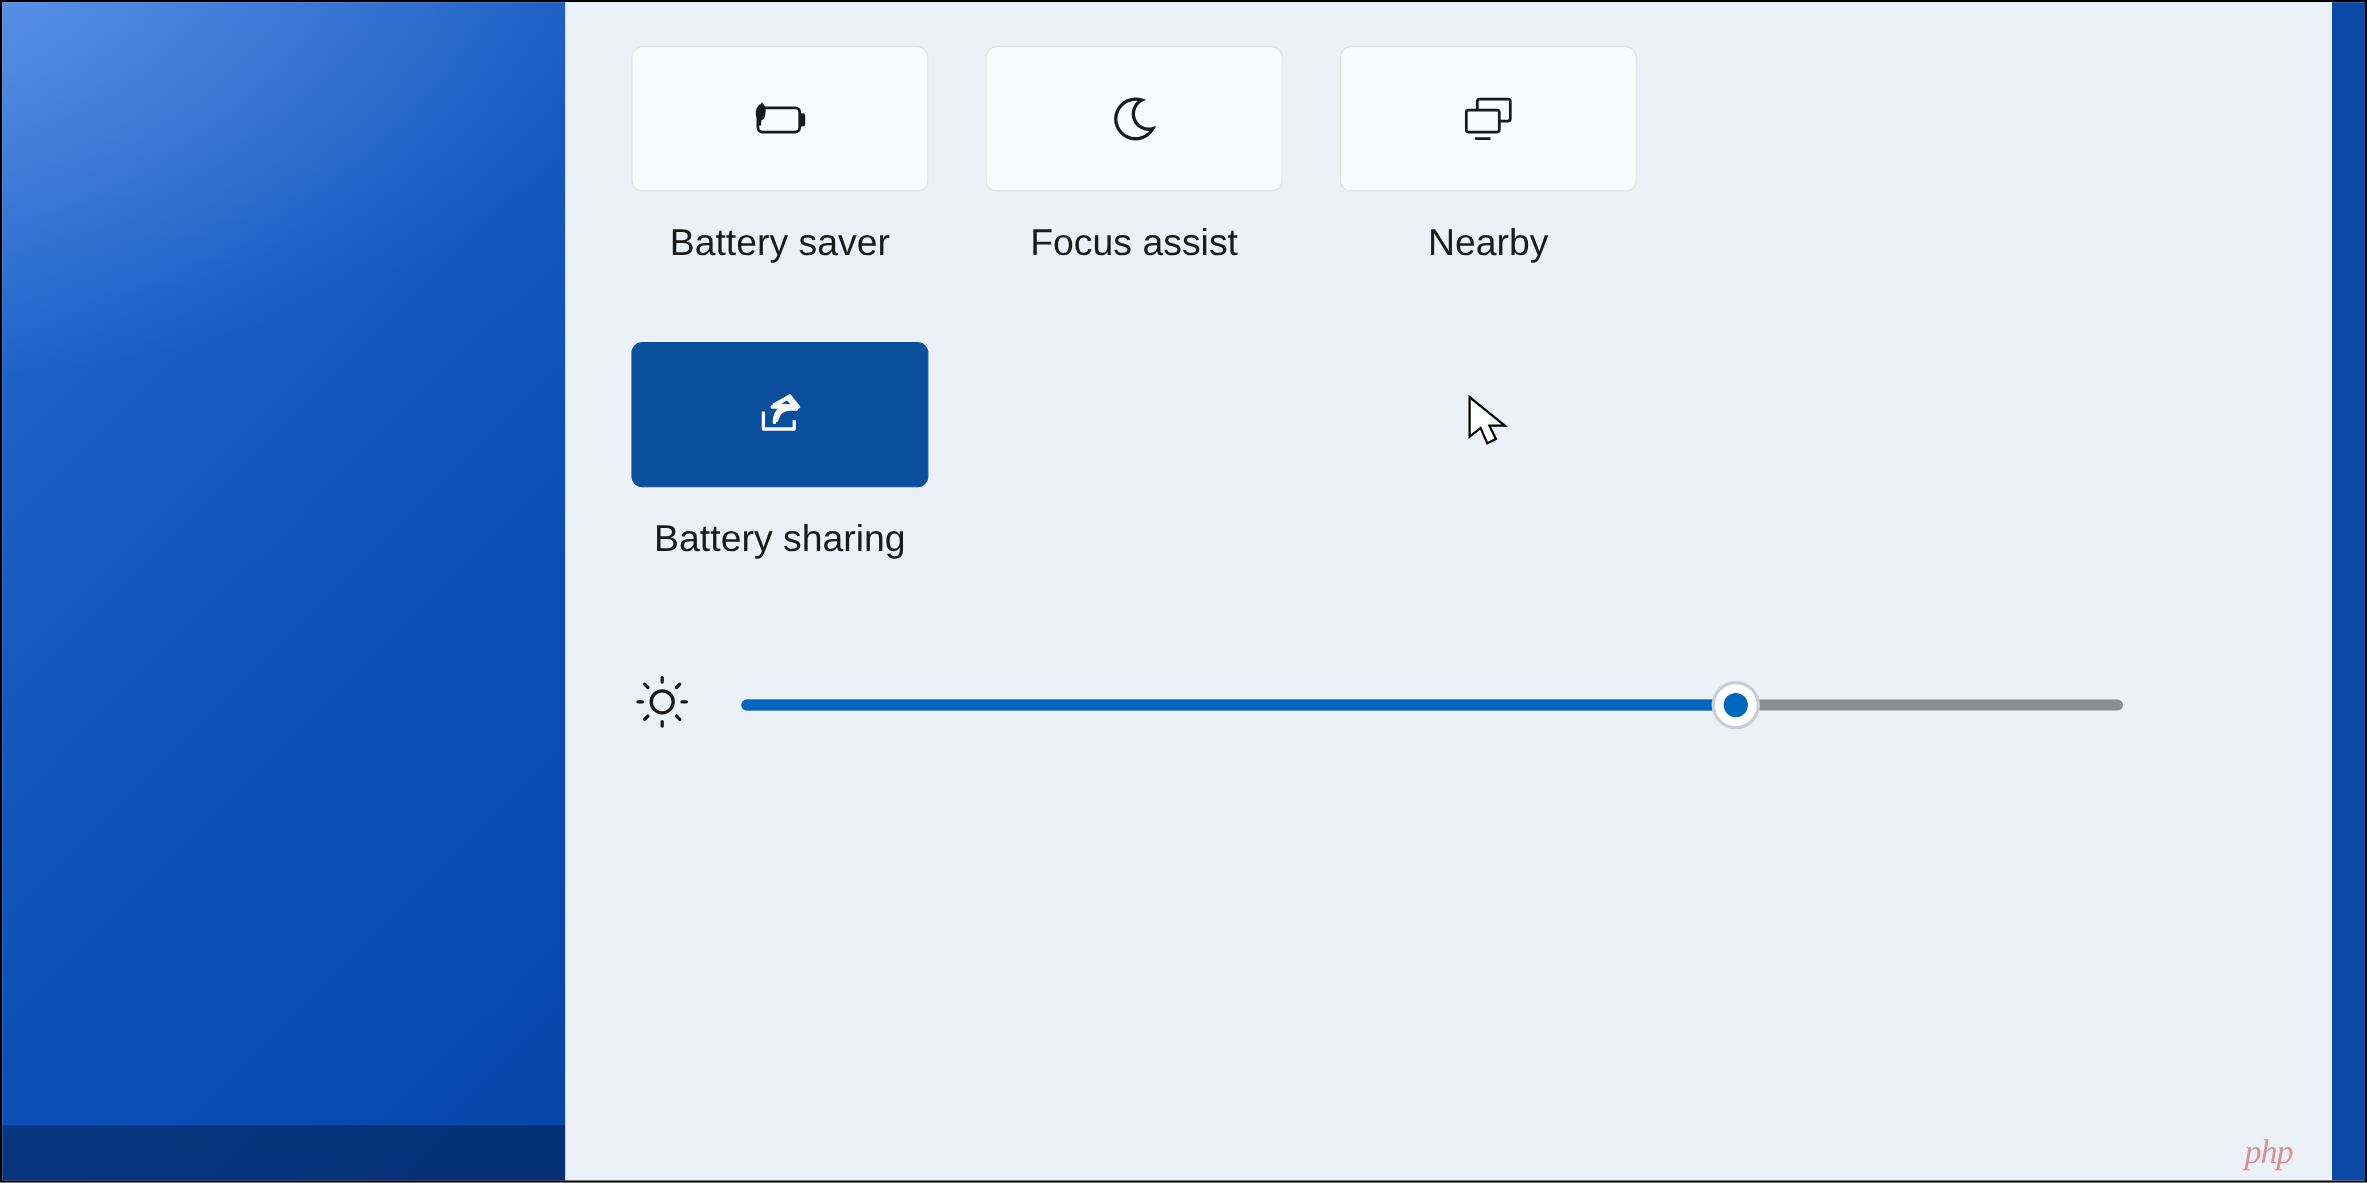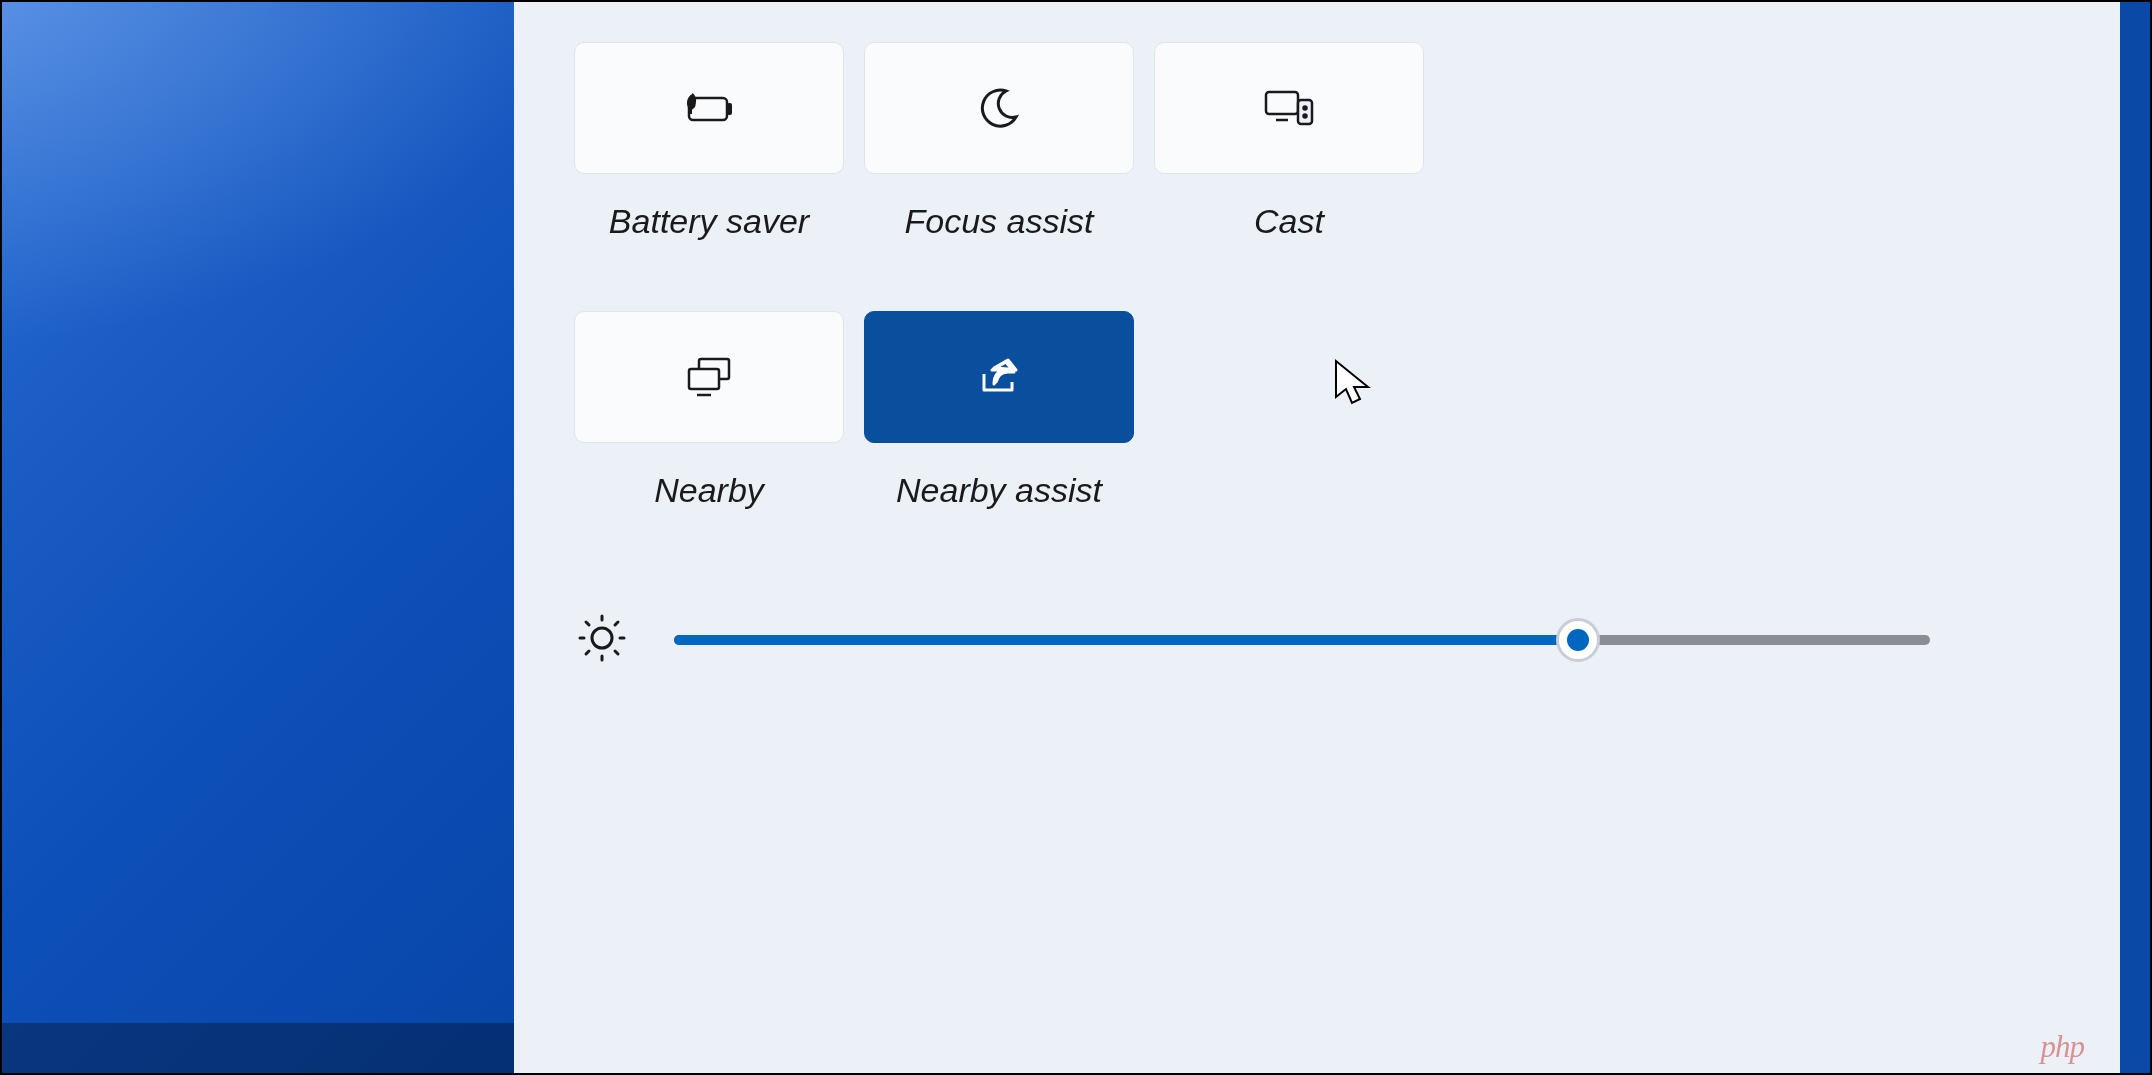--- a/index.html
+++ b/index.html
@@ -43,24 +43,23 @@
     .panel {
       flex: 1;
       background: #ecf0f7;
       padding: 40px 60px 0 60px;
       position: relative;
       border-right: 30px solid #0a4aa6;
     }
     .tiles-grid {
       display: grid;
       grid-template-columns: repeat(3, 270px);
-      gap: 20px;
+      gap: 52px;
       justify-content: start;
       row-gap: 70px;
-      font-style: italic;
     }
     .tile-wrapper {
       display: flex;
       flex-direction: column;
       align-items: center;
       gap: 28px;
     }
     .tile {
       width: 270px;
       height: 132px;
@@ -174,34 +173,20 @@
         <span class="icon-wrap">
           <svg width="46" height="46" viewBox="0 0 46 46" fill="none" stroke="#1a1a1a" stroke-width="3">
             <path d="M30 6 A 18 18 0 1 0 40 32 A 14 14 0 0 1 30 6 Z"></path>
           </svg>
         </span>
       </div>
       <div class="tile-label">Focus assist</div>
     </div>
 
 
-    <div class="tile-wrapper">
-      <div class="tile">
-        <span class="icon-wrap">
-          <svg width="54" height="44" viewBox="0 0 54 44" fill="none" stroke="#1a1a1a" stroke-width="2.5">
-            <rect x="4" y="6" width="32" height="22" rx="3"></rect>
-            <line x1="14" y1="34" x2="26" y2="34"></line>
-            <rect x="36" y="14" width="14" height="24" rx="3" fill="#ecf0f7"></rect>
-            <circle cx="43" cy="22" r="1.5" fill="#1a1a1a"></circle>
-            <circle cx="43" cy="30" r="1.5" fill="#1a1a1a"></circle>
-          </svg>
-        </span>
-      </div>
-      <div class="tile-label">Cast</div>
-    </div>
 
     <div class="tile-wrapper">
       <div class="tile">
         <span class="icon-wrap">
           <svg width="52" height="44" viewBox="0 0 52 44" fill="none" stroke="#1a1a1a" stroke-width="2.5">
             <rect x="16" y="4" width="30" height="20" rx="2"></rect>
             <rect x="6" y="14" width="30" height="20" rx="2" fill="#fafbfd"></rect>
             <line x1="14" y1="40" x2="28" y2="40"></line>
           </svg>
         </span>
@@ -212,21 +197,21 @@
     <div class="tile-wrapper">
       <div class="tile active">
         <span class="icon-wrap">
           <svg width="46" height="42" viewBox="0 0 46 42" fill="none" stroke="#ffffff" stroke-width="3" stroke-linejoin="round">
             <path d="M8 18 L8 34 L36 34 L36 26"></path>
             <path d="M16 14 L30 6 L38 16 L32 16 C 24 16 20 22 18 28 C 18 20 22 14 30 14 Z" fill="none"></path>
             <path d="M18 12 L32 4 L40 14 L34 13 C 26 13 22 20 20 26 C 20 18 24 13 32 13 Z" stroke="#ffffff"></path>
           </svg>
         </span>
       </div>
-      <div class="tile-label">Nearby assist</div>
+      <div class="tile-label">Battery sharing</div>
     </div>
 
   </div>
 
   <div class="brightness-row">
     <span>
       <svg width="56" height="56" viewBox="0 0 56 56" fill="none" stroke="#1a1a1a" stroke-width="3" stroke-linecap="round">
         <circle cx="28" cy="28" r="10"></circle>
         <line x1="28" y1="6" x2="28" y2="10"></line>
         <line x1="28" y1="46" x2="28" y2="50"></line>

